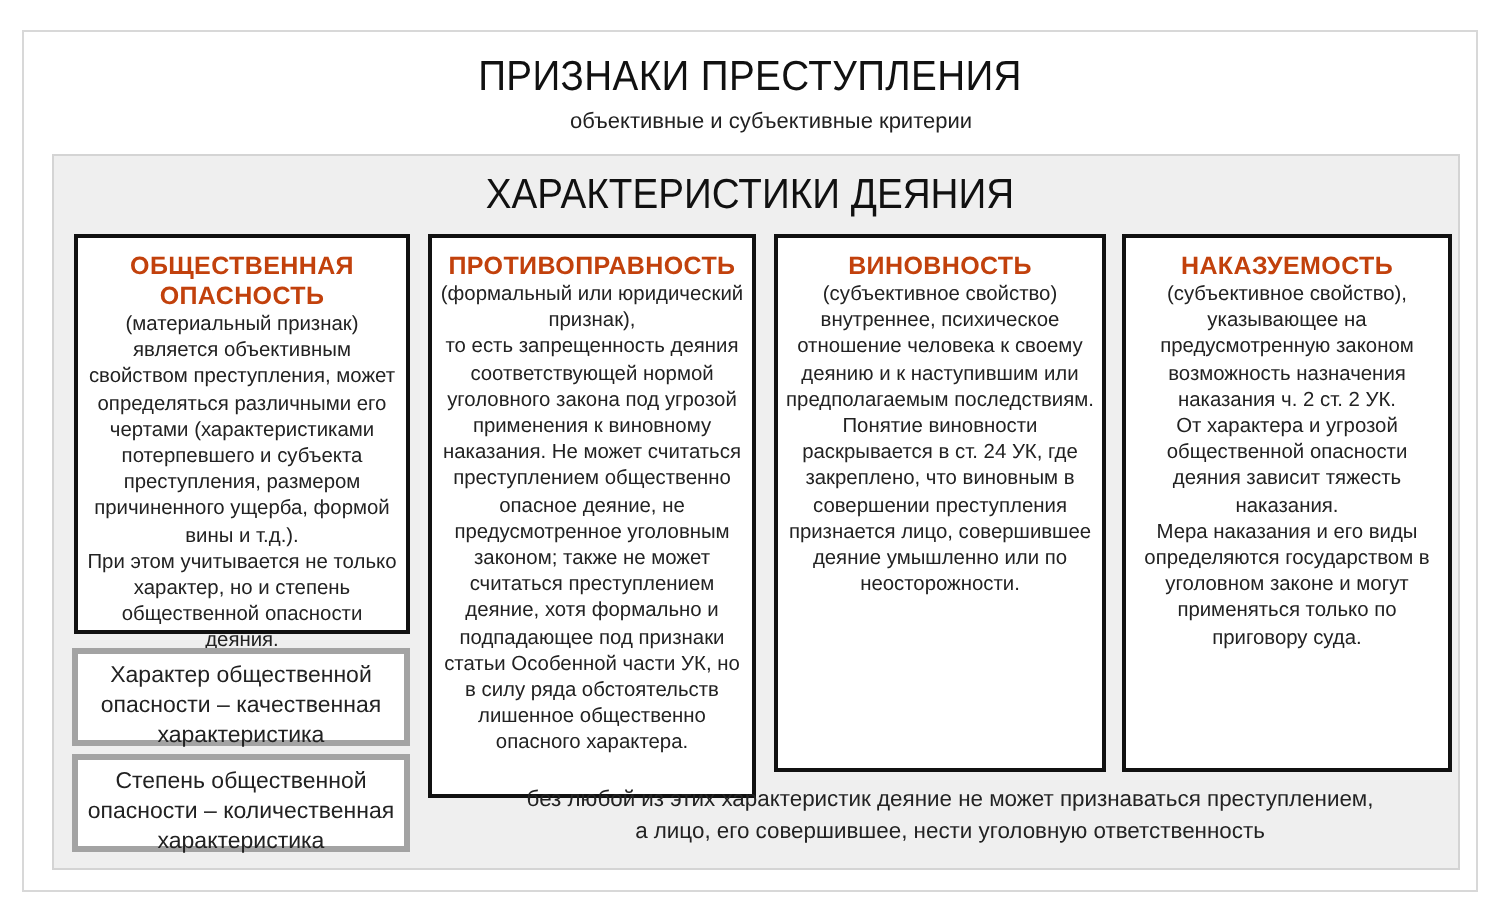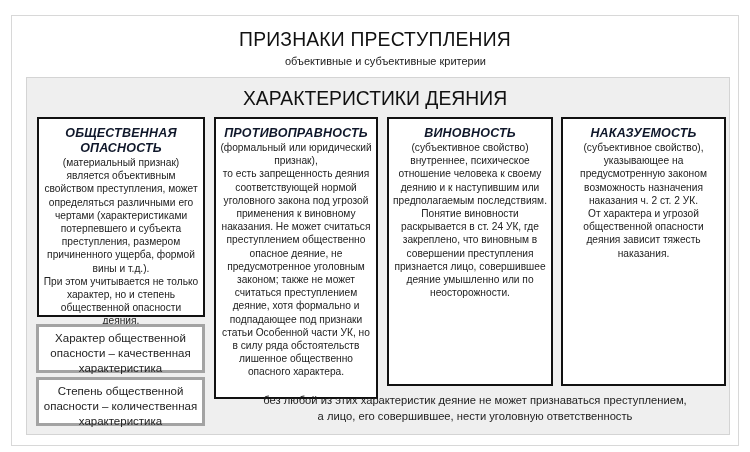--- a/index.html
+++ b/index.html
@@ -26,23 +26,22 @@
   .panel-title {
     position: absolute; left: 0; top: 86px; width: 750px; text-align: center;
     font-size: 21px; color: #111; transform: scaleX(0.92);
   }
   .card {
     position: absolute; background: #ffffff; border: 2px solid #111;
     text-align: center; font-size: 10.2px; line-height: 13.2px; color: #222;
     padding: 7px 4px 4px 4px;
   }
   .card-title {
-    font-weight: bold; font-size: 12.5px; line-height: 15px; color: #0f172a;
+    font-weight: bold; font-size: 12.5px; line-height: 15px; color: #c2410c;
     letter-spacing: 0.2px;
-    font-style: italic;
   }
   .card p { margin: 0; }
   .c1 { left: 37px; top: 117px; width: 168px; height: 200px; }
   .c2 { left: 214px; top: 117px; width: 164px; height: 282px; }
   .c3 { left: 387px; top: 117px; width: 166px; height: 269px; }
   .c4 { left: 561px; top: 117px; width: 165px; height: 269px; }
 
   .note {
     position: absolute; background: #ffffff; border: 3px solid #a3a3a3;
     text-align: center; font-size: 11.5px; line-height: 15px; color: #222;
@@ -82,20 +81,21 @@
 <div class="card c3">
   <div class="card-title">ВИНОВНОСТЬ</div>
   <p>(субъективное свойство) внутреннее, психическое отношение человека к своему деянию и к наступившим или предполагаемым последствиям.</p>
   <p>Понятие виновности раскрывается в ст. 24 УК, где закреплено, что виновным в совершении преступления признается лицо, совершившее деяние умышленно или по неосторожности.</p>
 </div>
 
 <div class="card c4">
   <div class="card-title">НАКАЗУЕМОСТЬ</div>
   <p>(субъективное свойство), указывающее на предусмотренную законом возможность назначения наказания ч. 2 ст. 2 УК.</p>
   <p>От характера и угрозой общественной опасности деяния зависит тяжесть наказания.</p>
+  <p>Мера наказания и его виды определяются государством в уголовном законе и могут применяться только по приговору суда.</p>
 </div>
 
 <div class="note n1">Характер общественной опасности – качественная характеристика</div>
 <div class="note n2">Степень общественной опасности – количественная характеристика</div>
 
 <div class="footer">
   <div>без любой из этих характеристик деяние не может признаваться преступлением,</div>
   <div>а лицо, его совершившее, нести уголовную ответственность</div>
 </div>
 

